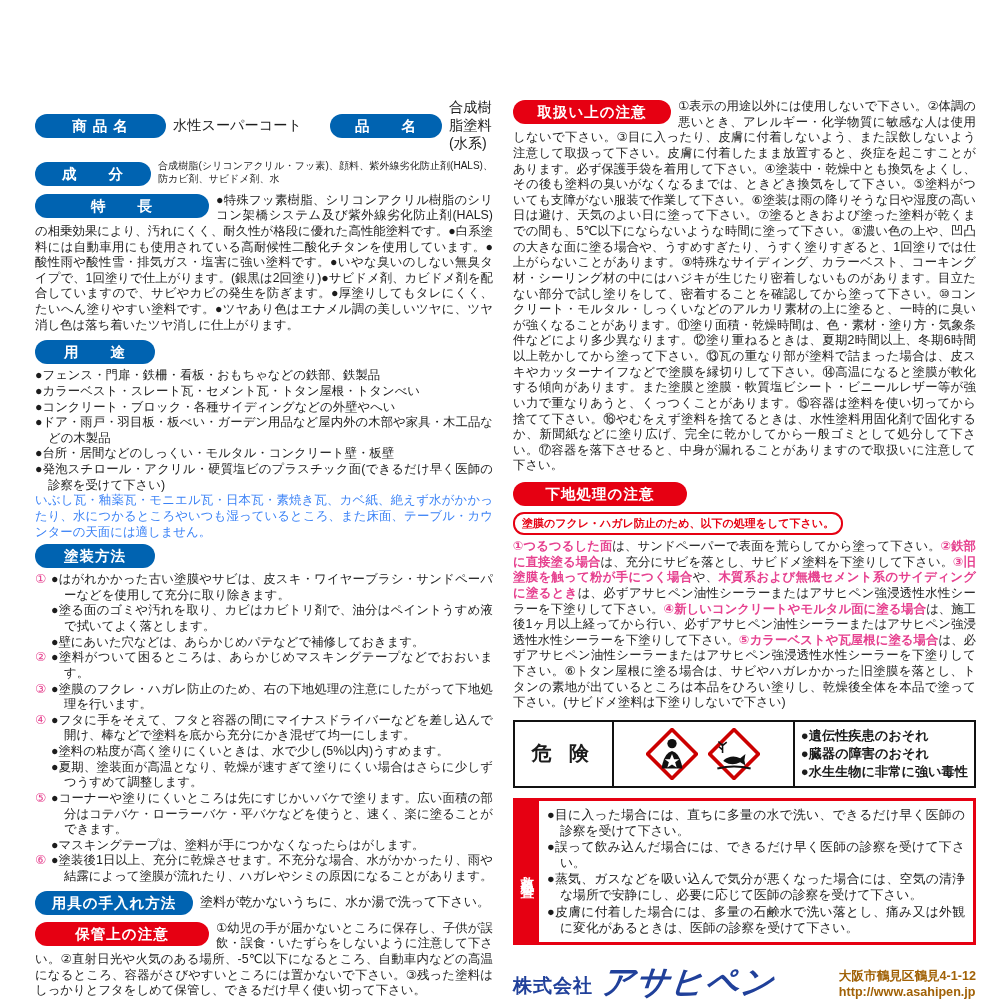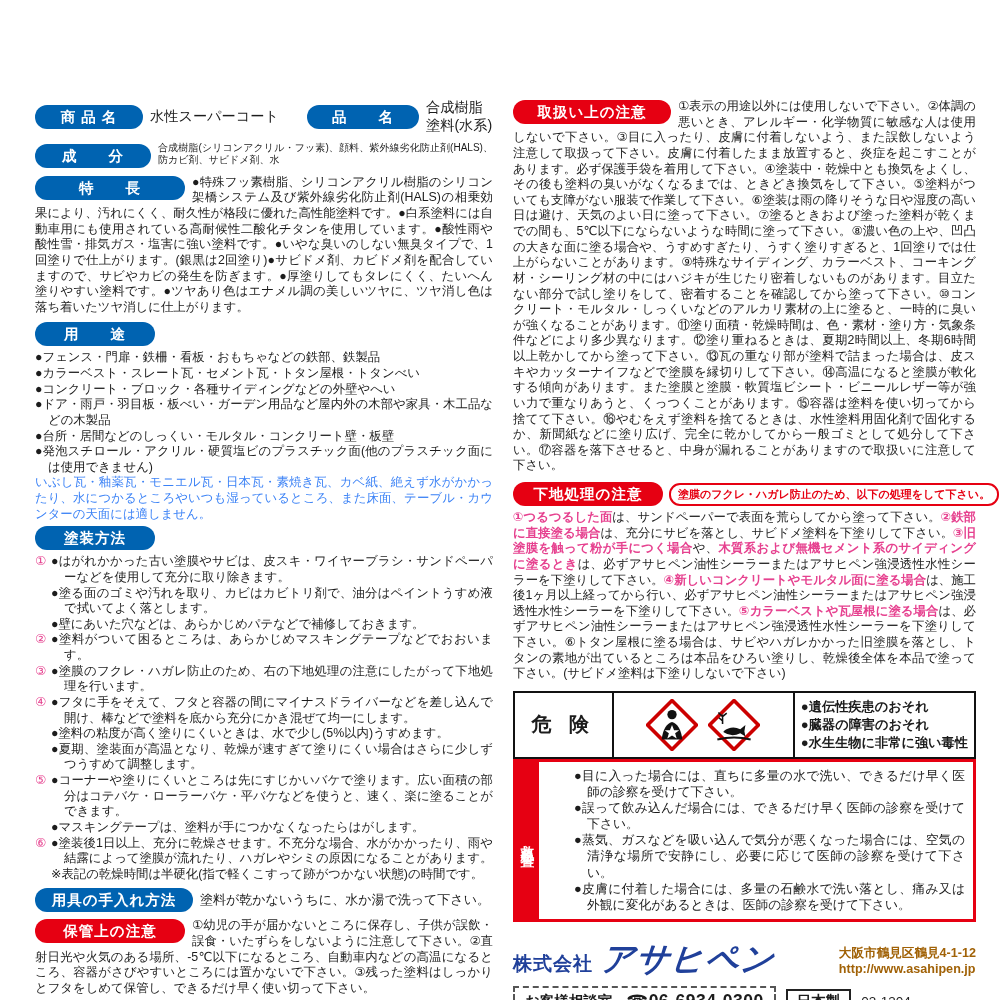--- a/index.html
+++ b/index.html
@@ -8,62 +8,62 @@
         font-size:12.4px;line-height:1.26;}
   .col-left{position:absolute;left:35px;top:99px;width:458px;}
   .col-right{position:absolute;left:513px;top:99px;width:463px;}
 
   .pill{display:inline-flex;align-items:center;justify-content:center;
         background:#0063b1;color:#fff;font-weight:bold;border-radius:13px;
         height:24px;font-size:14.5px;letter-spacing:1px;flex:none;}
   .pill.red{background:#e60012;}
 
   .kv-row{display:flex;align-items:center;gap:7px;margin-bottom:6px;}
-  .kv-row .pill{width:108px;}
+  .kv-row .pill{width:131px;}
   .kv-row .pill.hinmei{width:112px;}
   .kv-val{font-size:14.2px;}
   .kv-val.prod{width:150px;flex:none;}
 
-  .seibun-row{display:flex;align-items:center;gap:7px;margin-bottom:7px;}
+  .seibun-row{display:flex;align-items:flex-end;gap:7px;margin-bottom:7px;}
   .seibun-row .pill{width:116px;margin-top:3px;}
   .seibun-row .txt{flex:1;font-size:10px;text-align:justify;}
 
   .wrapblock{text-align:justify;margin-bottom:7px;}
   .wrapblock::after{content:"";display:block;clear:both;}
   .wrapblock .pill{float:left;margin-right:7px;margin-top:1px;}
-  .pill.w150{width:150px;}
+  .pill.w150{width:174px;}
   .pill.w120{width:120px;}
   .pill.w155{width:158px;}
 
   .sect-head{margin:2px 0 4px 0;}
   .bullet{padding-left:13px;text-indent:-13px;text-align:justify;}
   .pink-text{color:#3b82f6;}
   .tm{position:relative;padding-left:29px;text-indent:-13px;text-align:justify;}
   .tm .num{position:absolute;left:0;top:0;text-indent:0;color:#e6418f;}
   .toso-note{padding-left:16px;text-align:justify;}
   .mt4{margin-top:4px;}
 
   .yogu-row{display:flex;align-items:center;gap:7px;margin:6px 0 6px 0;}
   .yogu-row .txt{font-size:13px;}
 
-  .shitaji-head{display:flex;align-items:flex-end;gap:6px;margin:8px 0 4px 0;}
+  .shitaji-head{display:flex;align-items:flex-start;gap:6px;margin:8px 0 4px 0;flex-direction:column;}
   .banner{border:2px solid #e60012;border-radius:11px;color:#e60012;font-weight:bold;
           font-size:11px;height:19px;display:flex;align-items:center;padding:0 7px;white-space:nowrap;}
   .shitaji-text{text-align:justify;}
   .shitaji-text .pink{color:#e6418f;font-weight:bold;}
 
   .danger{display:flex;border:2.5px solid #111;margin-top:9px;align-items:stretch;}
   .danger-label{width:112px;display:flex;align-items:center;justify-content:center;
                 font-size:20px;font-weight:bold;letter-spacing:6px;border-right:2px solid #111;}
   .danger-picto{width:208px;display:flex;align-items:center;justify-content:center;gap:10px;
                 border-right:2px solid #111;padding:6px 0;}
   .danger-haz{flex:1;padding:4px 6px;display:flex;flex-direction:column;justify-content:center;}
   .danger-haz div{font-size:13.2px;font-weight:bold;line-height:1.35;white-space:nowrap;}
 
-  .kyukyu{display:flex;border:3px solid #e60012;gap:27px;}
+  .kyukyu{display:flex;border:3px solid #e60012;margin-top:10px;}
   .kyukyu-bar{width:23px;background:#e60012;color:#fff;display:flex;align-items:center;
               justify-content:center;writing-mode:vertical-rl;text-orientation:upright;
               font-weight:bold;font-size:13.5px;letter-spacing:3px;}
   .kyukyu-body{flex:1;padding:6px 8px;}
   .kyukyu-body .bullet{font-size:12.8px;}
 
   .company{margin-top:16px;}
   .company-row{display:flex;align-items:flex-end;gap:8px;}
   .kabushiki{color:#20409a;font-weight:bold;font-size:19px;letter-spacing:1px;padding-bottom:4px;}
   .logo{color:#20409a;font-weight:bold;font-style:italic;font-size:33px;letter-spacing:1px;
@@ -103,21 +103,21 @@
     <div class="sect-head">
       <span class="pill w120">用　　途</span>
     </div>
     <div>
 
     <div class="bullet">●フェンス・門扉・鉄柵・看板・おもちゃなどの鉄部、鉄製品</div>
         <div class="bullet">●カラーベスト・スレート瓦・セメント瓦・トタン屋根・トタンべい</div>
         <div class="bullet">●コンクリート・ブロック・各種サイディングなどの外壁やへい</div>
         <div class="bullet">●ドア・雨戸・羽目板・板べい・ガーデン用品など屋内外の木部や家具・木工品などの木製品</div>
         <div class="bullet">●台所・居間などのしっくい・モルタル・コンクリート壁・板壁</div>
-        <div class="bullet">●発泡スチロール・アクリル・硬質塩ビのプラスチック面(他のプラスチック面には使用できません)</div>
+        <div class="bullet">●発泡スチロール・アクリル・硬質塩ビのプラスチック面(できるだけ早く医師の診察を受けて下さい)</div>
       </div>
     <div class="bullet pink-text" style="padding-left:0;text-indent:0;">いぶし瓦・釉薬瓦・モニエル瓦・日本瓦・素焼き瓦、カベ紙、絶えず水がかかったり、水につかるところやいつも湿っているところ、また床面、テーブル・カウンターの天面には適しません。</div>
 
     <div class="sect-head mt4">
       <span class="pill w120">塗装方法</span>
     </div>
     <div>
 
         <div class="tm">
           <span class="num">①</span><span>●はがれかかった古い塗膜やサビは、皮スキ・ワイヤーブラシ・サンドペーパーなどを使用して充分に取り除きます。</span>
@@ -156,21 +156,20 @@
         </div>
 
         <div class="tm">
           <span class="num"></span><span>●マスキングテープは、塗料が手につかなくなったらはがします。</span>
         </div>
 
         <div class="tm">
           <span class="num">⑥</span><span>●塗装後1日以上、充分に乾燥させます。不充分な場合、水がかかったり、雨や結露によって塗膜が流れたり、ハガレやシミの原因になることがあります。</span>
         </div>
       </div>
-    <div class="toso-note">※表記の乾燥時間は半硬化(指で軽くこすって跡がつかない状態)の時間です。</div>
 
     <div class="yogu-row">
       <span class="pill w155">用具の手入れ方法</span>
       <span class="txt">塗料が乾かないうちに、水か湯で洗って下さい。</span>
     </div>
 
     <div class="wrapblock">
       <span class="pill red w150">保管上の注意</span>
       <span>①幼児の手が届かないところに保存し、子供が誤飲・誤食・いたずらをしないように注意して下さい。②直射日光や火気のある場所、-5℃以下になるところ、自動車内などの高温になるところ、容器がさびやすいところには置かないで下さい。③残った塗料はしっかりとフタをしめて保管し、できるだけ早く使い切って下さい。</span>
     </div>

